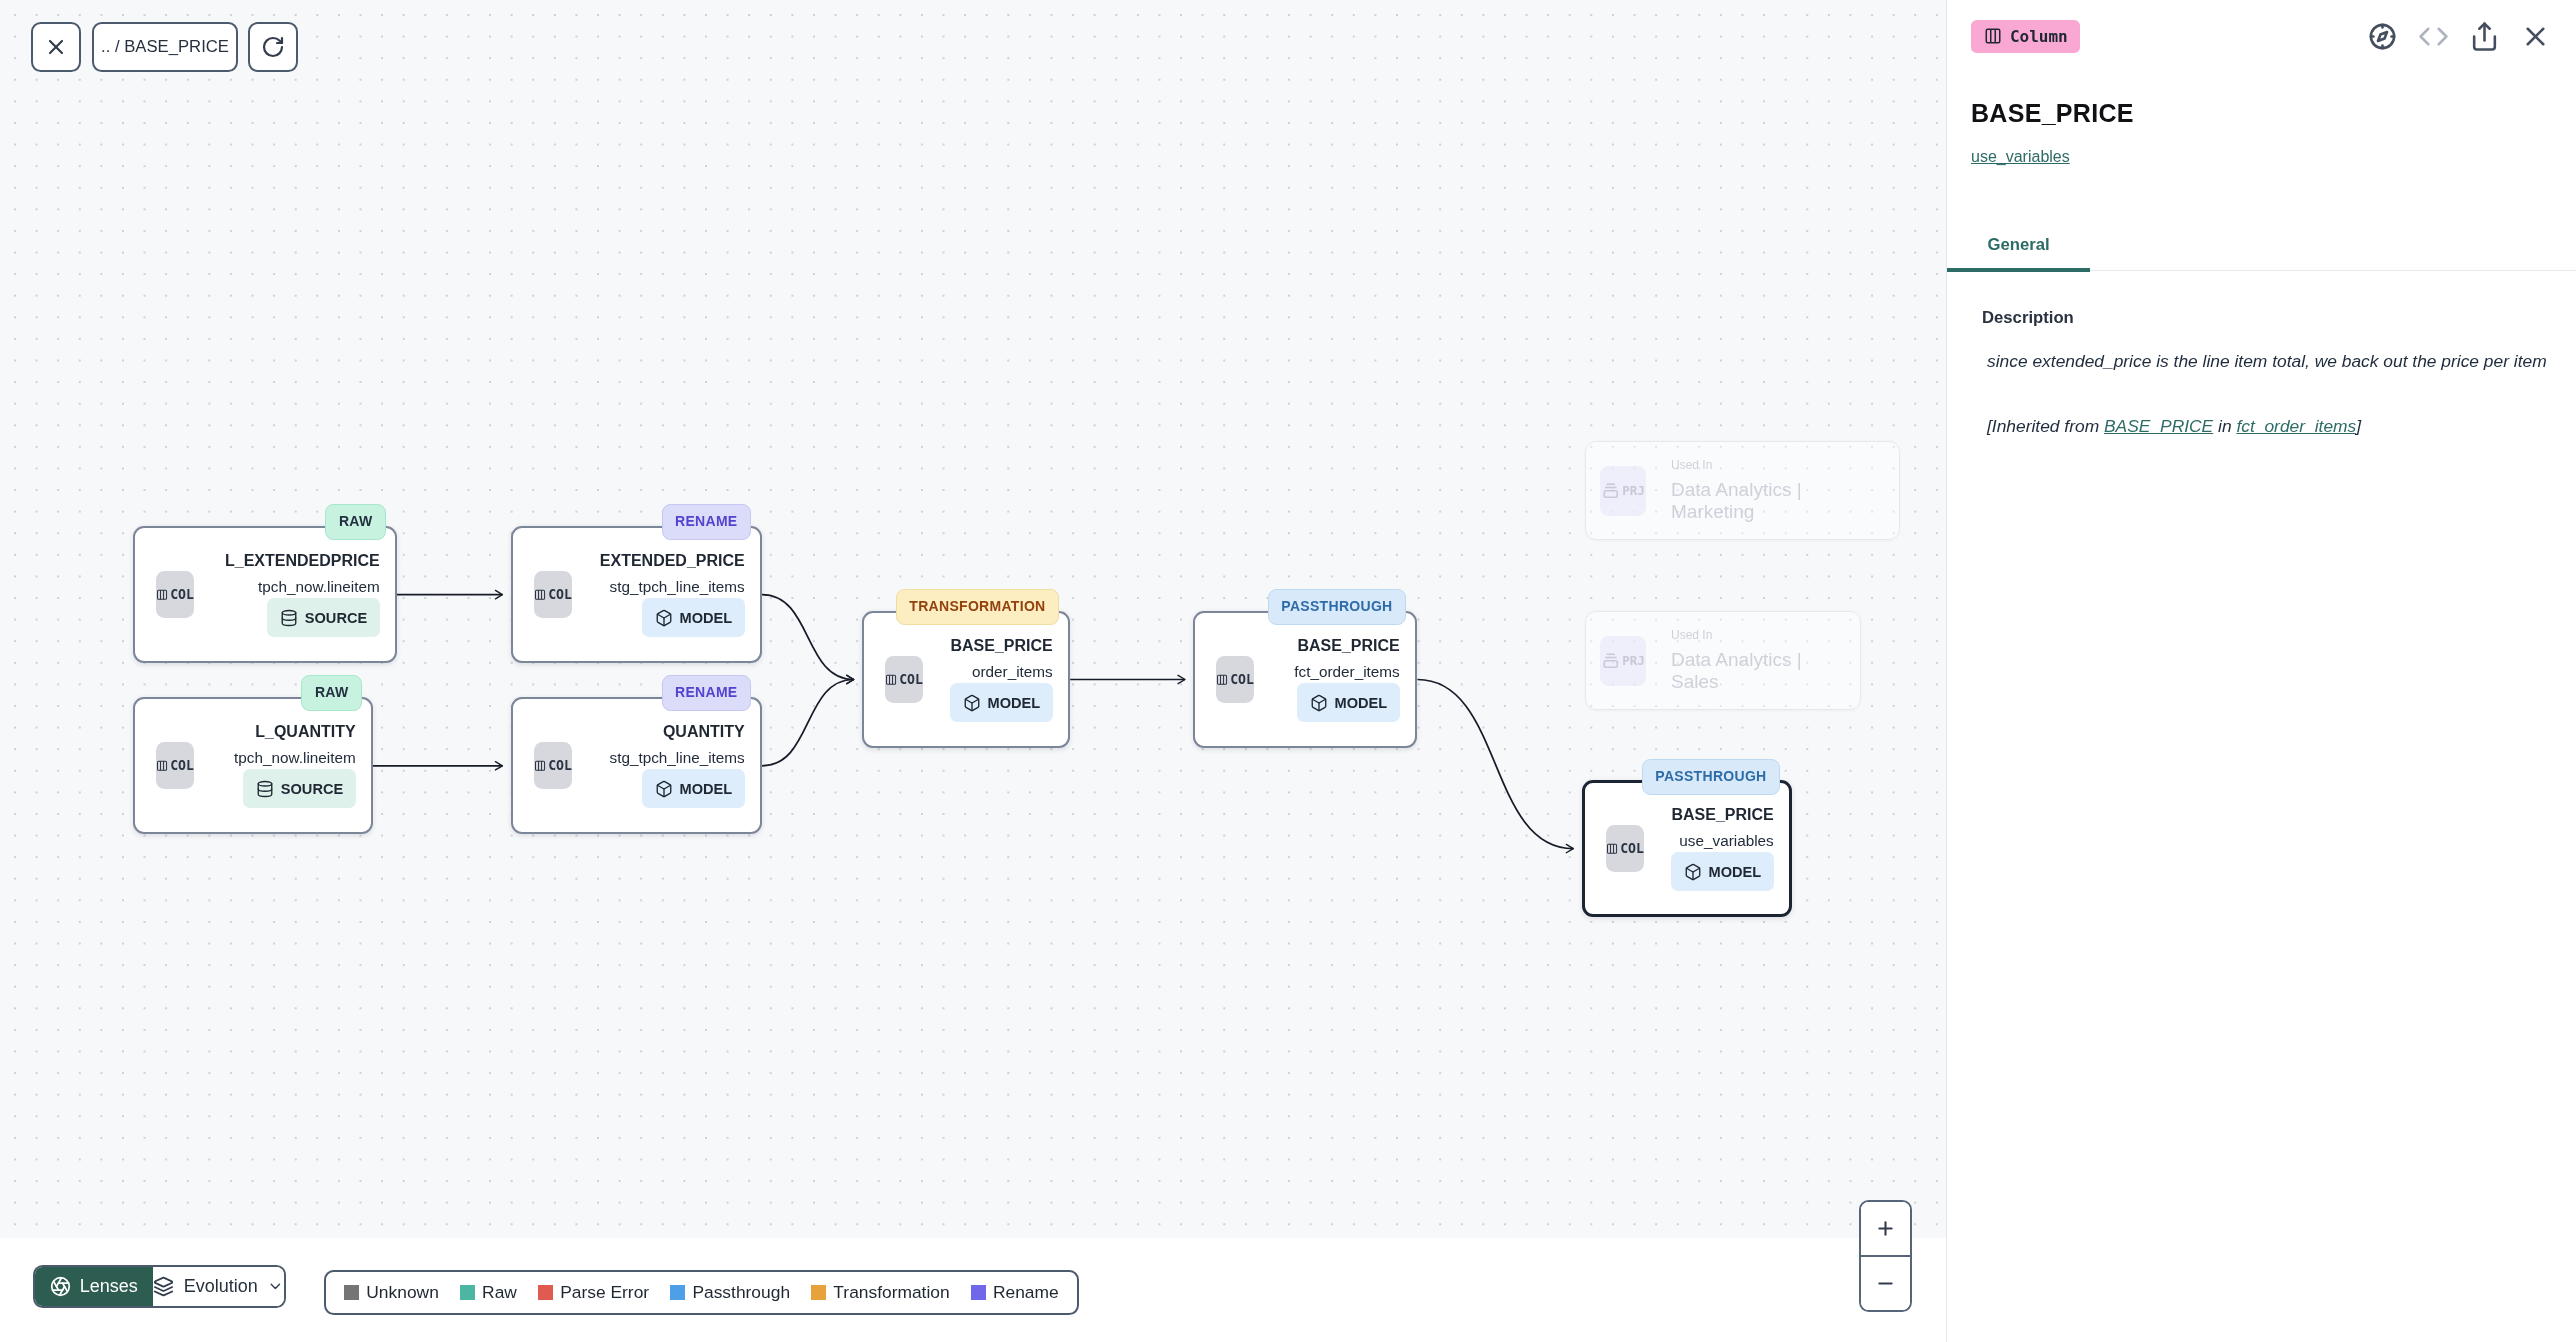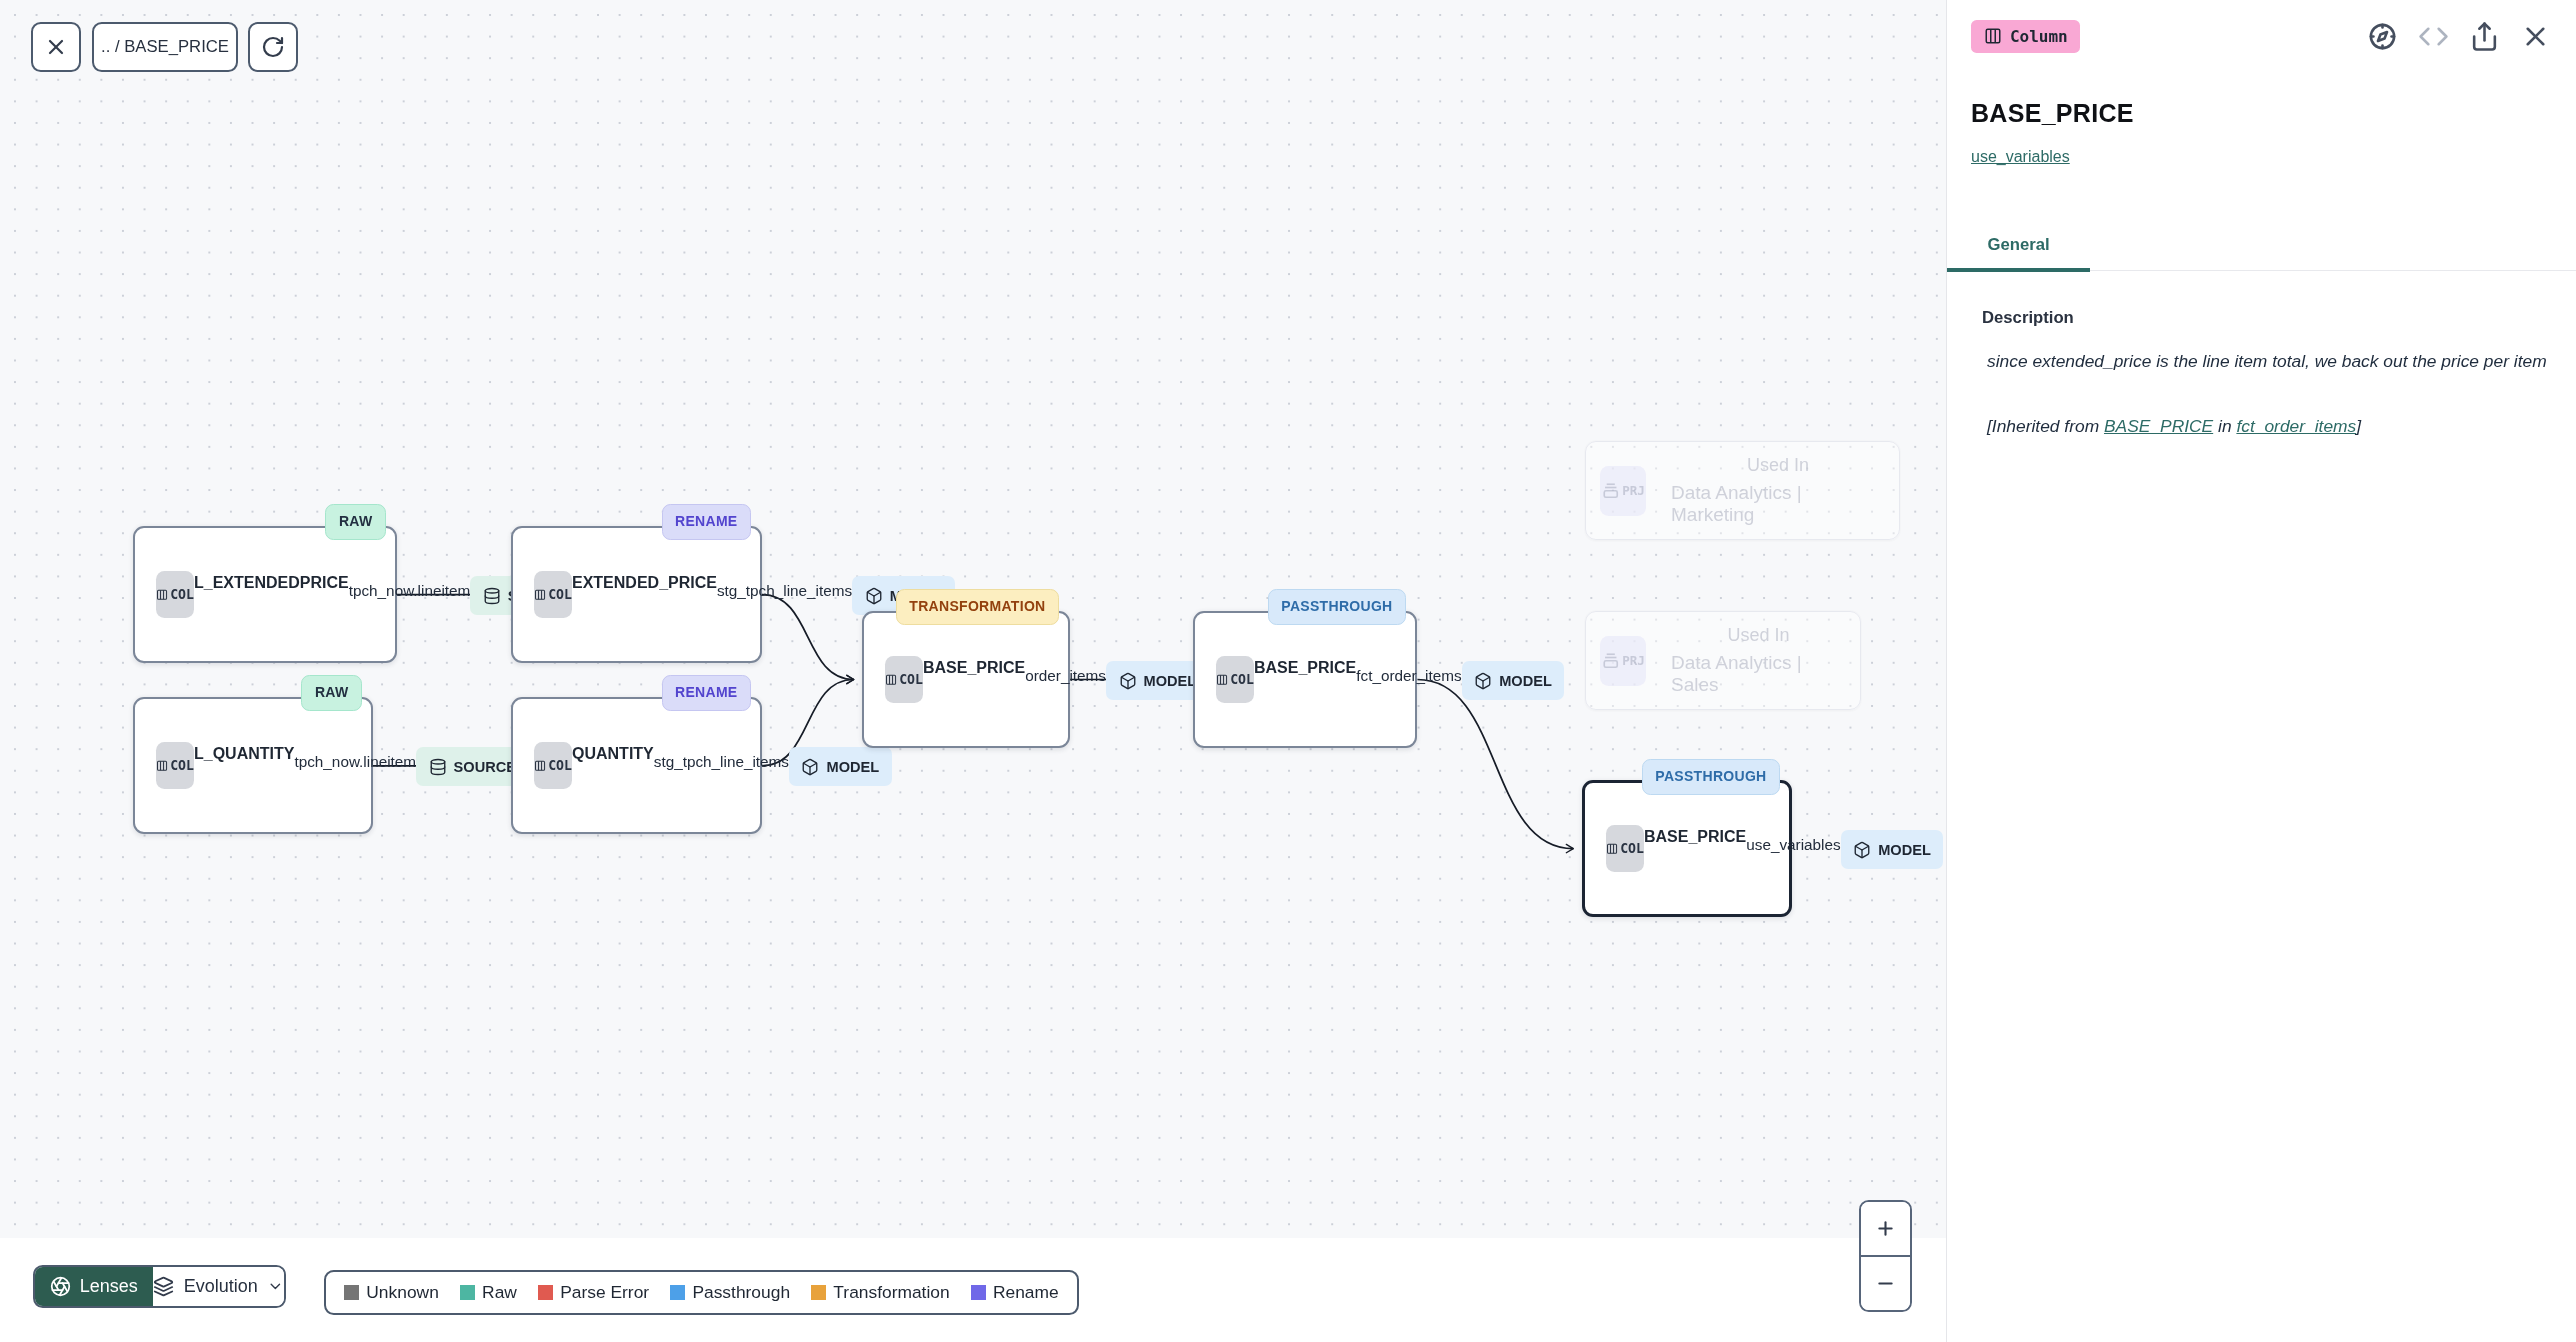--- a/index.html
+++ b/index.html
@@ -33,41 +33,41 @@
     border:1.4px solid transparent; }
   .badge-raw { background:var(--badge-raw-bg); color:var(--badge-raw-fg); border-color:#a5e6cc; }
   .badge-rename { background:var(--badge-rename-bg); color:var(--badge-rename-fg); border-color:#c5c6f1; }
   .badge-transformation { background:var(--badge-transformation-bg); color:var(--badge-transformation-fg); border-color:#eedd9f; }
   .badge-passthrough { background:var(--badge-passthrough-bg); color:var(--badge-passthrough-fg); border-color:#bdd9f1; }
   .kind-chip { width:38px; height:47px; border-radius:8.4px; background:var(--chip-col-bg,#d6d8dd);
     display:flex; flex-direction:row; align-items:center; justify-content:center; gap:2.1px;
     color:#2a3342; flex:none; }
   .kind-chip svg { width:17.4px; height:17.4px; stroke:#2a3342; stroke-width:2; fill:none; }
   .kind-label { font-family:"DejaVu Sans Mono", monospace; font-size:13.2px; font-weight:700; }
-  .node-text { flex:1; display:flex; flex-direction:row; align-items:flex-start; }
+  .node-text { flex:1; display:flex; flex-direction:column; align-items:flex-end; }
   .node-title { font-size:16px; font-weight:600; color:#1f2733; }
   .node-subtitle { font-size:15.3px; color:#222c3b; margin-top:8.4px; }
   .type-chip { margin-top:2px; height:39px; border-radius:7px; padding:0 12.5px;
     display:flex; align-items:center; gap:7px; font-size:14.6px; font-weight:700; color:#1f2733; }
   .type-chip svg { width:18px; height:18px; stroke:#1f2733; stroke-width:1.8; fill:none;
     stroke-linecap:round; stroke-linejoin:round; }
   .chip-source { background:var(--chip-source-bg); }
   .chip-model { background:var(--chip-model-bg); }
 
   
   .used-node { position:absolute; border:1.4px solid #e2e4ec; border-radius:11px;
     background:rgba(255,255,255,.55); display:flex; align-items:center; padding:0 14px;
     opacity:.75; box-shadow:0 0.7px 2.8px rgba(30,40,60,.05); }
   .prj-chip { width:46px; height:50px; border-radius:8.4px; background:#ececfa;
     display:flex; flex-direction:row; align-items:center; justify-content:center; gap:1.4px;
     color:#b7bbce; flex:none; }
   .prj-chip svg { width:19.5px; height:19.5px; stroke:#b7bbce; stroke-width:2; fill:none; }
   .prj-label { font-family:"DejaVu Sans Mono", monospace; font-size:12.5px; font-weight:700; }
   .used-text { margin-left:25px; }
-  .used-label { font-size:18px; color:#c2c5d0;text-align:center; }
+  .used-label { font-size:12px; color:#c2c5d0; }
   .used-name { font-size:19px; color:#c2c5d0; margin-top:6.3px; }
 
   
   .lens-group { position:absolute; left:33px; top:1265px; height:43px; display:flex;
     border:2.1px solid #4c5a6d; border-radius:9.7px; overflow:hidden; background:#fff; }
   .lens-seg { display:flex; align-items:center; gap:8.4px; padding:0 15.3px;
     background:var(--lenses-bg,#2d5c50); color:#fff; font-size:18px; font-weight:500; }
   .lens-seg svg { width:21px; height:21px; stroke:#fff; stroke-width:2; fill:none;
     stroke-linecap:round; stroke-linejoin:round; }
   .evo-seg { display:flex; align-items:center; gap:9.7px; padding:0 0; background:#fff;

